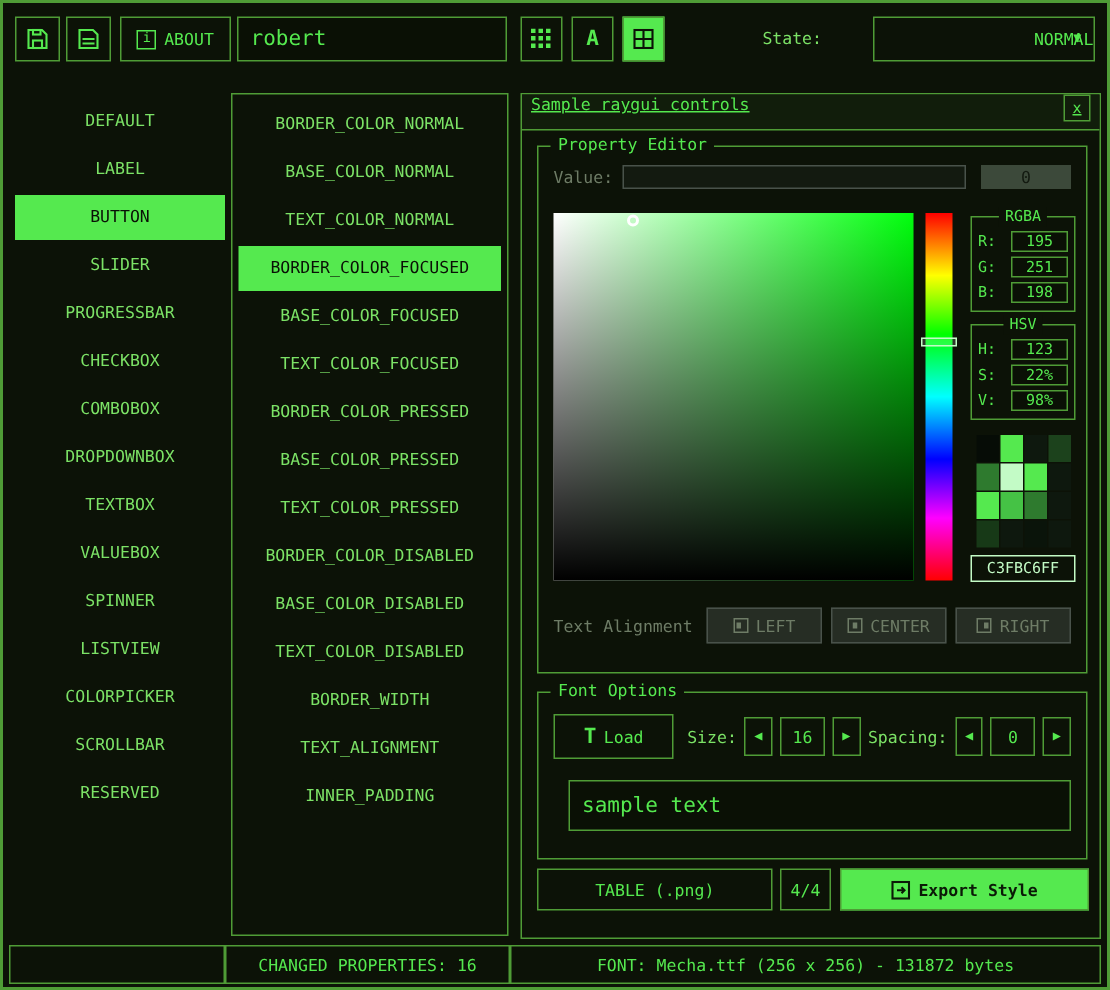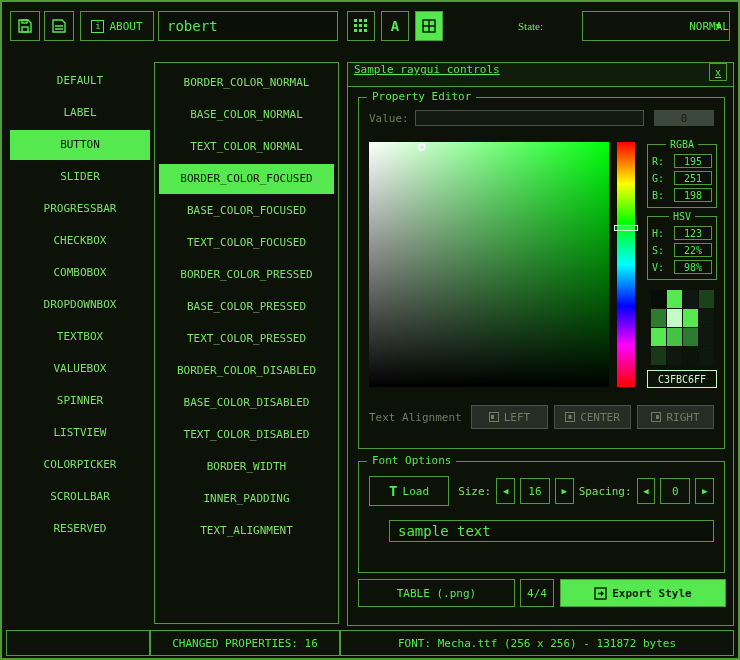--- a/index.html
+++ b/index.html
@@ -27,21 +27,21 @@
   svg{display:block;}
 
   
   #tb-save{left:8px;top:9px;width:30px;height:30px;}
   #tb-saveas{left:42px;top:9px;width:30px;height:30px;}
   #tb-about{left:78px;top:9px;width:74px;height:30px;}
   #tb-name{left:156px;top:9px;width:180px;height:30px;}
   #tb-grid{left:345px;top:9px;width:28px;height:30px;}
   #tb-font{left:379px;top:9px;width:28px;height:30px;}
   #tb-table{left:413px;top:9px;width:28px;height:30px;}
-  #state-label{left:516px;top:9px;width:74px;height:30px;line-height:30px;text-align:left;color:var(--text);font-family:Liberation Serif, serif;}
+  #state-label{left:472px;top:9px;width:74px;height:30px;line-height:30px;text-align:right;color:var(--text);}
   #state-dd{left:580px;top:9px;width:148px;height:30px;justify-content:flex-end;position:absolute;}
   #state-dd .dd-arrow{position:absolute;right:8px;font-size:9px;}
 
   
   #controls-list{left:8px;top:60px;width:140px;height:564px;padding-top:4px;}
   #props-panel{left:152px;top:60px;width:185px;height:562px;border:1px solid var(--border);padding:5px 4px;}
   .list-item{height:30px;line-height:30px;text-align:center;margin-bottom:2px;color:var(--text);cursor:pointer;white-space:nowrap;}
   .list-item.selected{background:var(--accent);color:var(--selected-fg);}
 
   
@@ -95,21 +95,21 @@
 
   #font-options{left:10px;top:398px;width:367px;height:112px;}
   #font-row1{position:absolute;left:10px;right:10px;top:14px;height:30px;display:flex;align-items:center;gap:5px;}
   #load-btn{width:86px;height:30px;}
   #load-glyph{font-size:14px;font-weight:bold;}
   .spin-btn{width:20px;height:26px;font-size:9px;}
   .spin-val{width:32px;height:26px;border:1px solid var(--border);color:var(--accent);
      display:flex;align-items:center;justify-content:center;background:var(--bg);}
   .spin-label{color:var(--text);}
   #size-label{margin-left:4px;}
-  #font-sample{position:absolute;left:18px;right:10px;top:58px;height:22px;padding-left:12px;}
+  #font-sample{position:absolute;left:8px;right:10px;top:58px;height:34px;padding-left:12px;}
   #font-sample input{color:var(--accent);}
 
   #export-row{position:absolute;left:10px;top:516px;height:28px;width:367px;}
   #format-btn{position:absolute;left:0;top:0;width:157px;height:28px;}
   #pages-box{position:absolute;left:162px;top:0;width:34px;height:28px;border:1px solid var(--border);
      color:var(--accent);display:flex;align-items:center;justify-content:center;}
   #export-btn{position:absolute;left:202px;top:0;width:166px;height:28px;background:var(--accent);
      color:#0b1a07;border:1px solid var(--border);font-weight:bold;}
 
   
@@ -207,22 +207,22 @@
       <div class="list-item selected">BORDER_COLOR_FOCUSED</div>
       <div class="list-item">BASE_COLOR_FOCUSED</div>
       <div class="list-item">TEXT_COLOR_FOCUSED</div>
       <div class="list-item">BORDER_COLOR_PRESSED</div>
       <div class="list-item">BASE_COLOR_PRESSED</div>
       <div class="list-item">TEXT_COLOR_PRESSED</div>
       <div class="list-item">BORDER_COLOR_DISABLED</div>
       <div class="list-item">BASE_COLOR_DISABLED</div>
       <div class="list-item">TEXT_COLOR_DISABLED</div>
       <div class="list-item">BORDER_WIDTH</div>
+      <div class="list-item">TEXT_ALIGNMENT</div>
       <div class="list-item">INNER_PADDING</div>
-      <div class="list-item">TEXT_ALIGNMENT</div>
     </div>
 
   <div class="abs" id="sample-win">
     <div id="sample-title">
       <span>Sample raygui controls</span>
       <span id="sample-close">x</span>
     </div>
 
     <div class="group" id="prop-editor">
       <span class="group-title">Property Editor</span>

